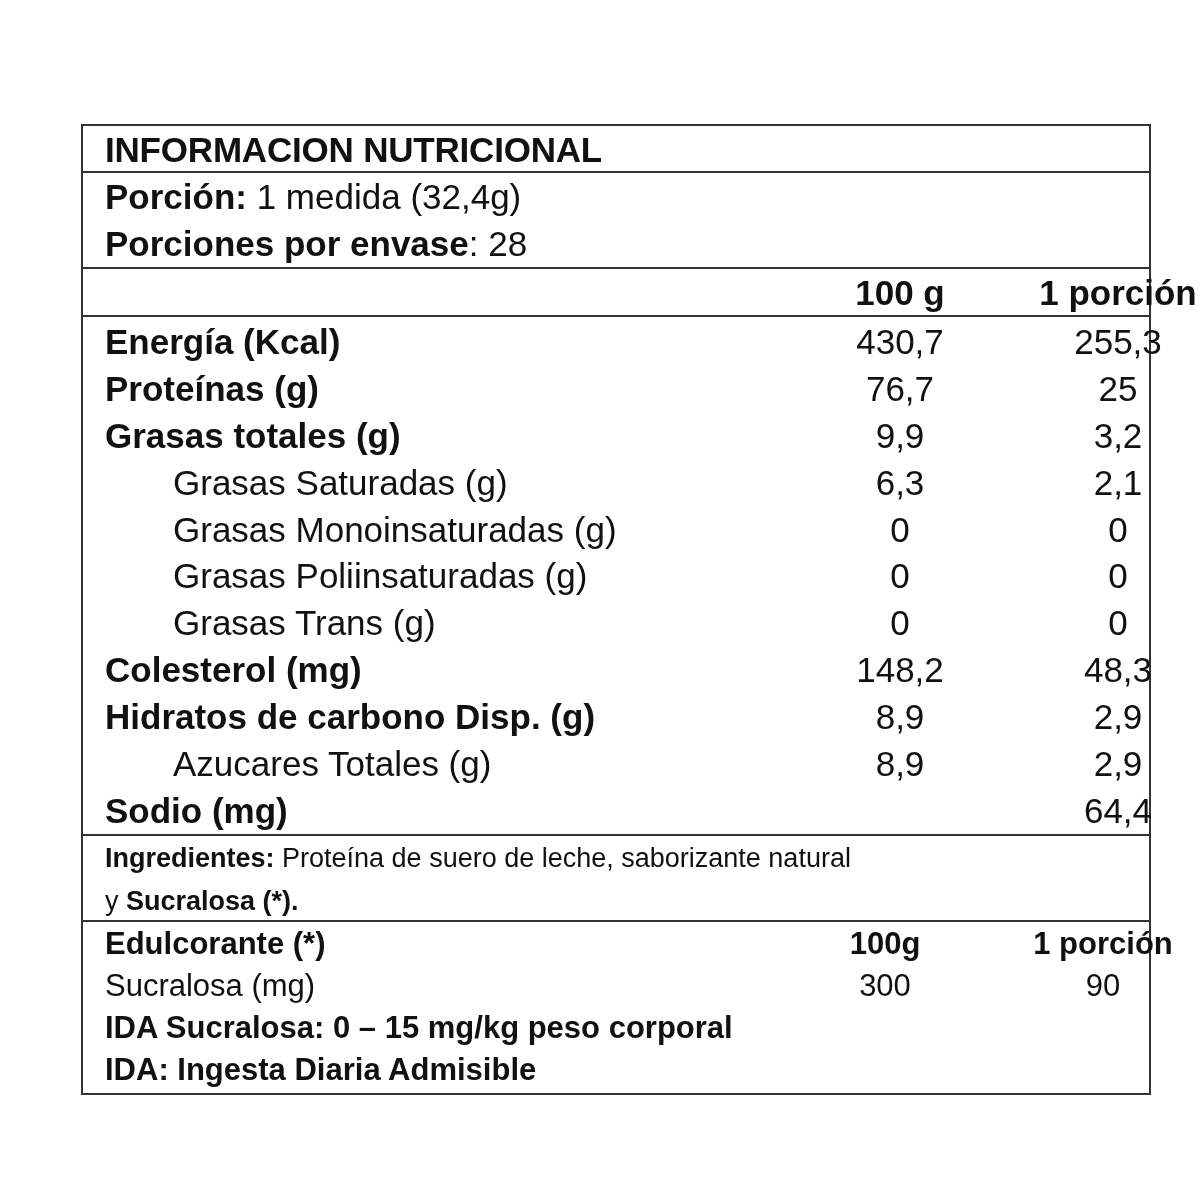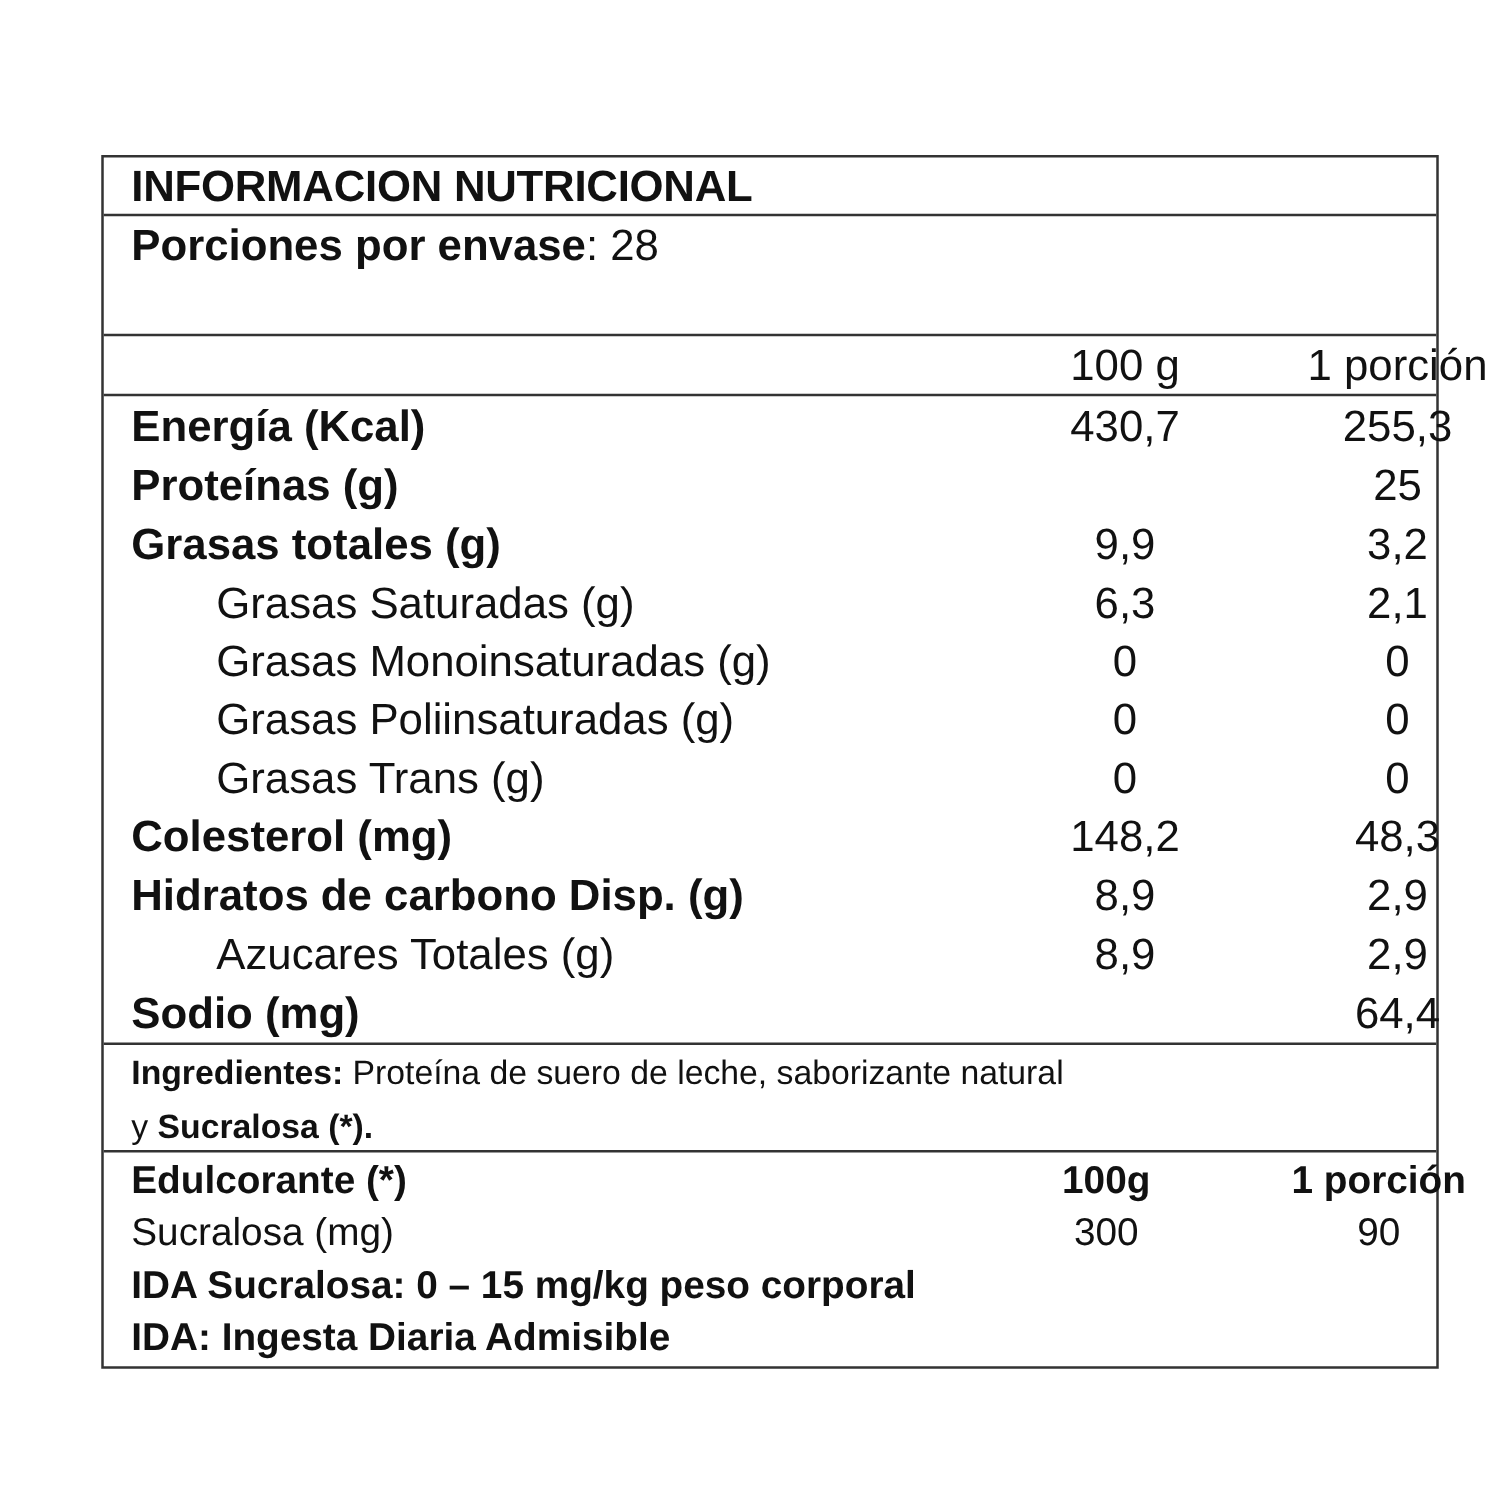--- a/index.html
+++ b/index.html
@@ -11,56 +11,60 @@
   .portion { height:96px; font-size:35px; padding-left:22px; }
   .portion .line { height:47px; line-height:47px; }
   .b { font-weight:bold; }
   .row { position:relative; height:47px; line-height:47px; font-size:35px; }
   .row .name { position:absolute; left:22px; top:0; white-space:nowrap; }
   .row .name.sub { left:90px; font-weight:normal; }
   .row .name.main { font-weight:bold; }
   .row .v1 { position:absolute; left:737px; width:160px; text-align:center; top:0; }
   .row .v2 { position:absolute; left:955px; width:160px; text-align:center; top:0; }
   .hdr { height:48px; }
-  .hdr .v1, .hdr .v2 { font-weight:normal; }
+  .hdr .v1, .hdr .v2 { font-weight:bold; }
   .nutrients { padding-top:2px; height:519px; }
   .nutrients .row { height:46.9px; line-height:46px; }
   .ingr { height:86px; font-size:27px; padding-left:22px; }
   .ingr .line { height:43px; line-height:44px; white-space:nowrap; }
   .sweet { height:171px; font-size:31px; }
   .sweet .row { height:42px; line-height:44px; font-size:31px; }
   .sweet .row .v1 { left:722px; }
   .sweet .row .v2 { left:940px; }
 </style>
 </head>
 <body>
 
 <div class="label">
 
   <div class="sec title">INFORMACION NUTRICIONAL</div>
 
   <div class="sec portion">
     <div class="line">
+      <span class="b">Porción:</span><span> 1 medida (32,4g)</span>
+    </div>
+    <div class="line">
       <span class="b">Porciones por envase</span><span>: 28</span>
     </div>
   </div>
 
   <div class="sec row hdr">
     <span class="v1">100 g</span>
     <span class="v2">1 porción</span>
   </div>
 
   <div class="sec nutrients">
     <div class="row">
       <span class="name main">Energía (Kcal)</span>
       <span class="v1">430,7</span>
       <span class="v2">255,3</span>
     </div>
     <div class="row">
       <span class="name main">Proteínas (g)</span>
+      <span class="v1">76,7</span>
       <span class="v2">25</span>
     </div>
     <div class="row">
       <span class="name main">Grasas totales (g)</span>
       <span class="v1">9,9</span>
       <span class="v2">3,2</span>
     </div>
     <div class="row">
       <span class="name sub">Grasas Saturadas (g)</span>
       <span class="v1">6,3</span>

